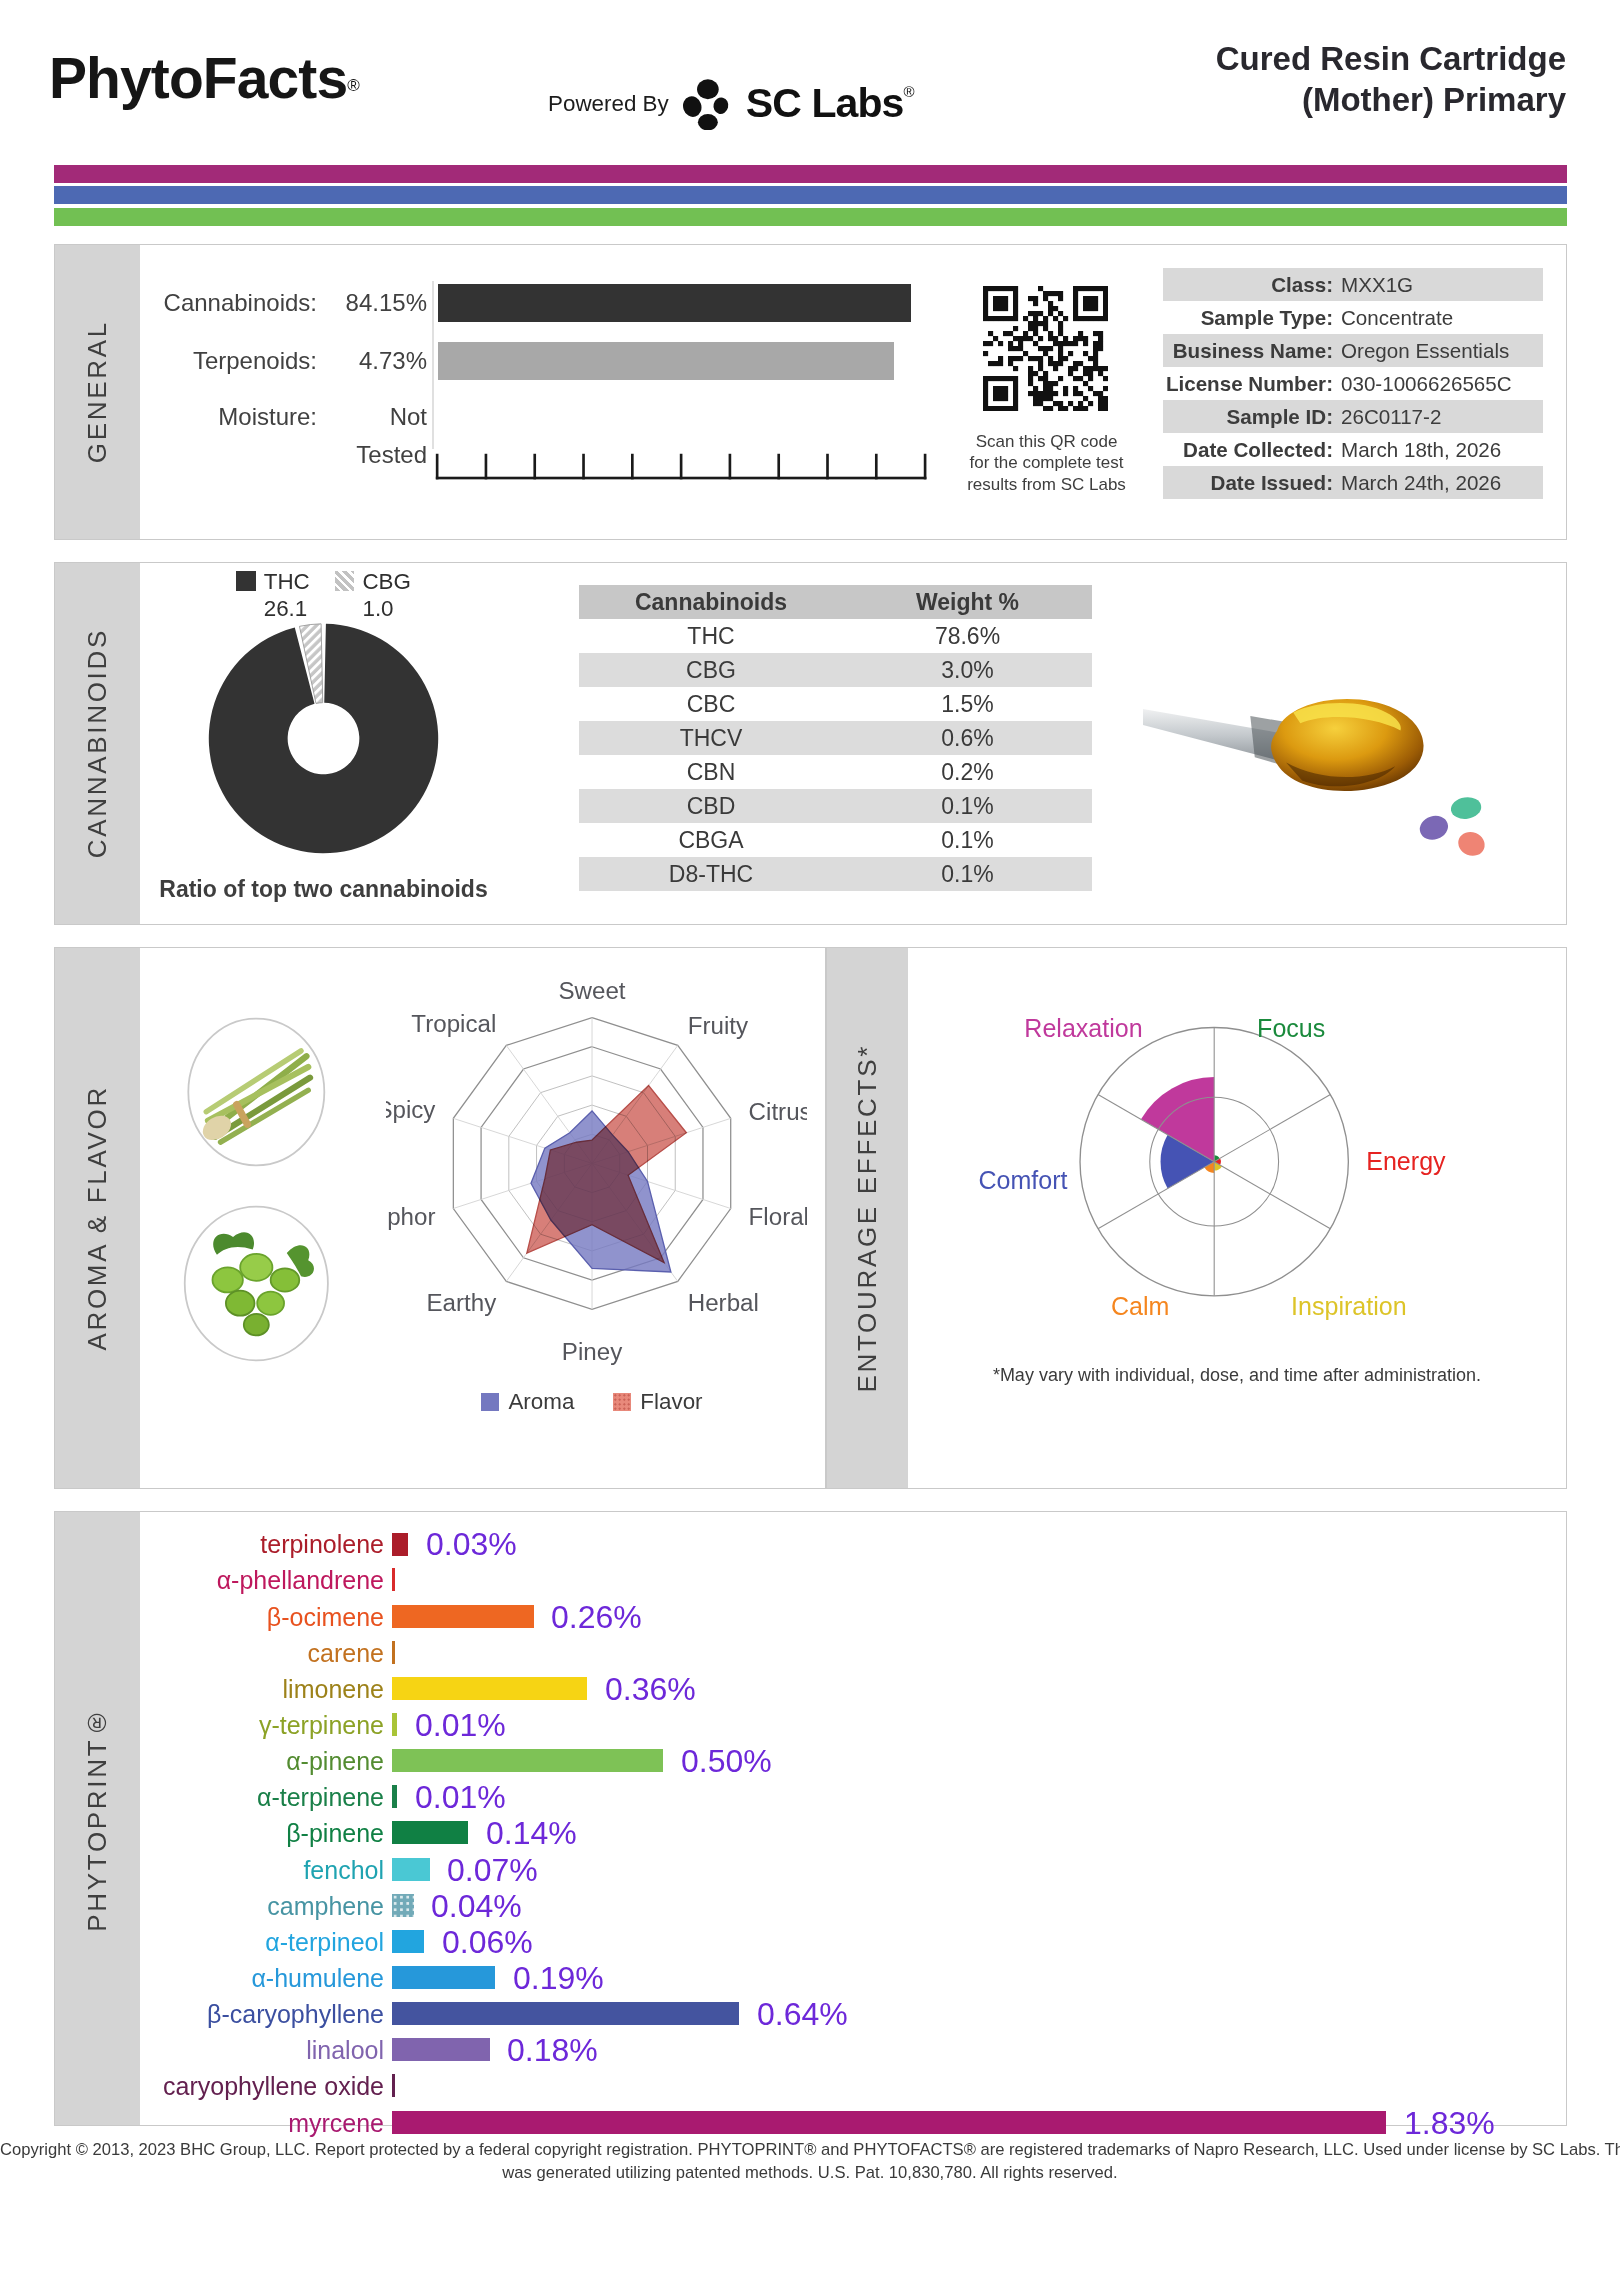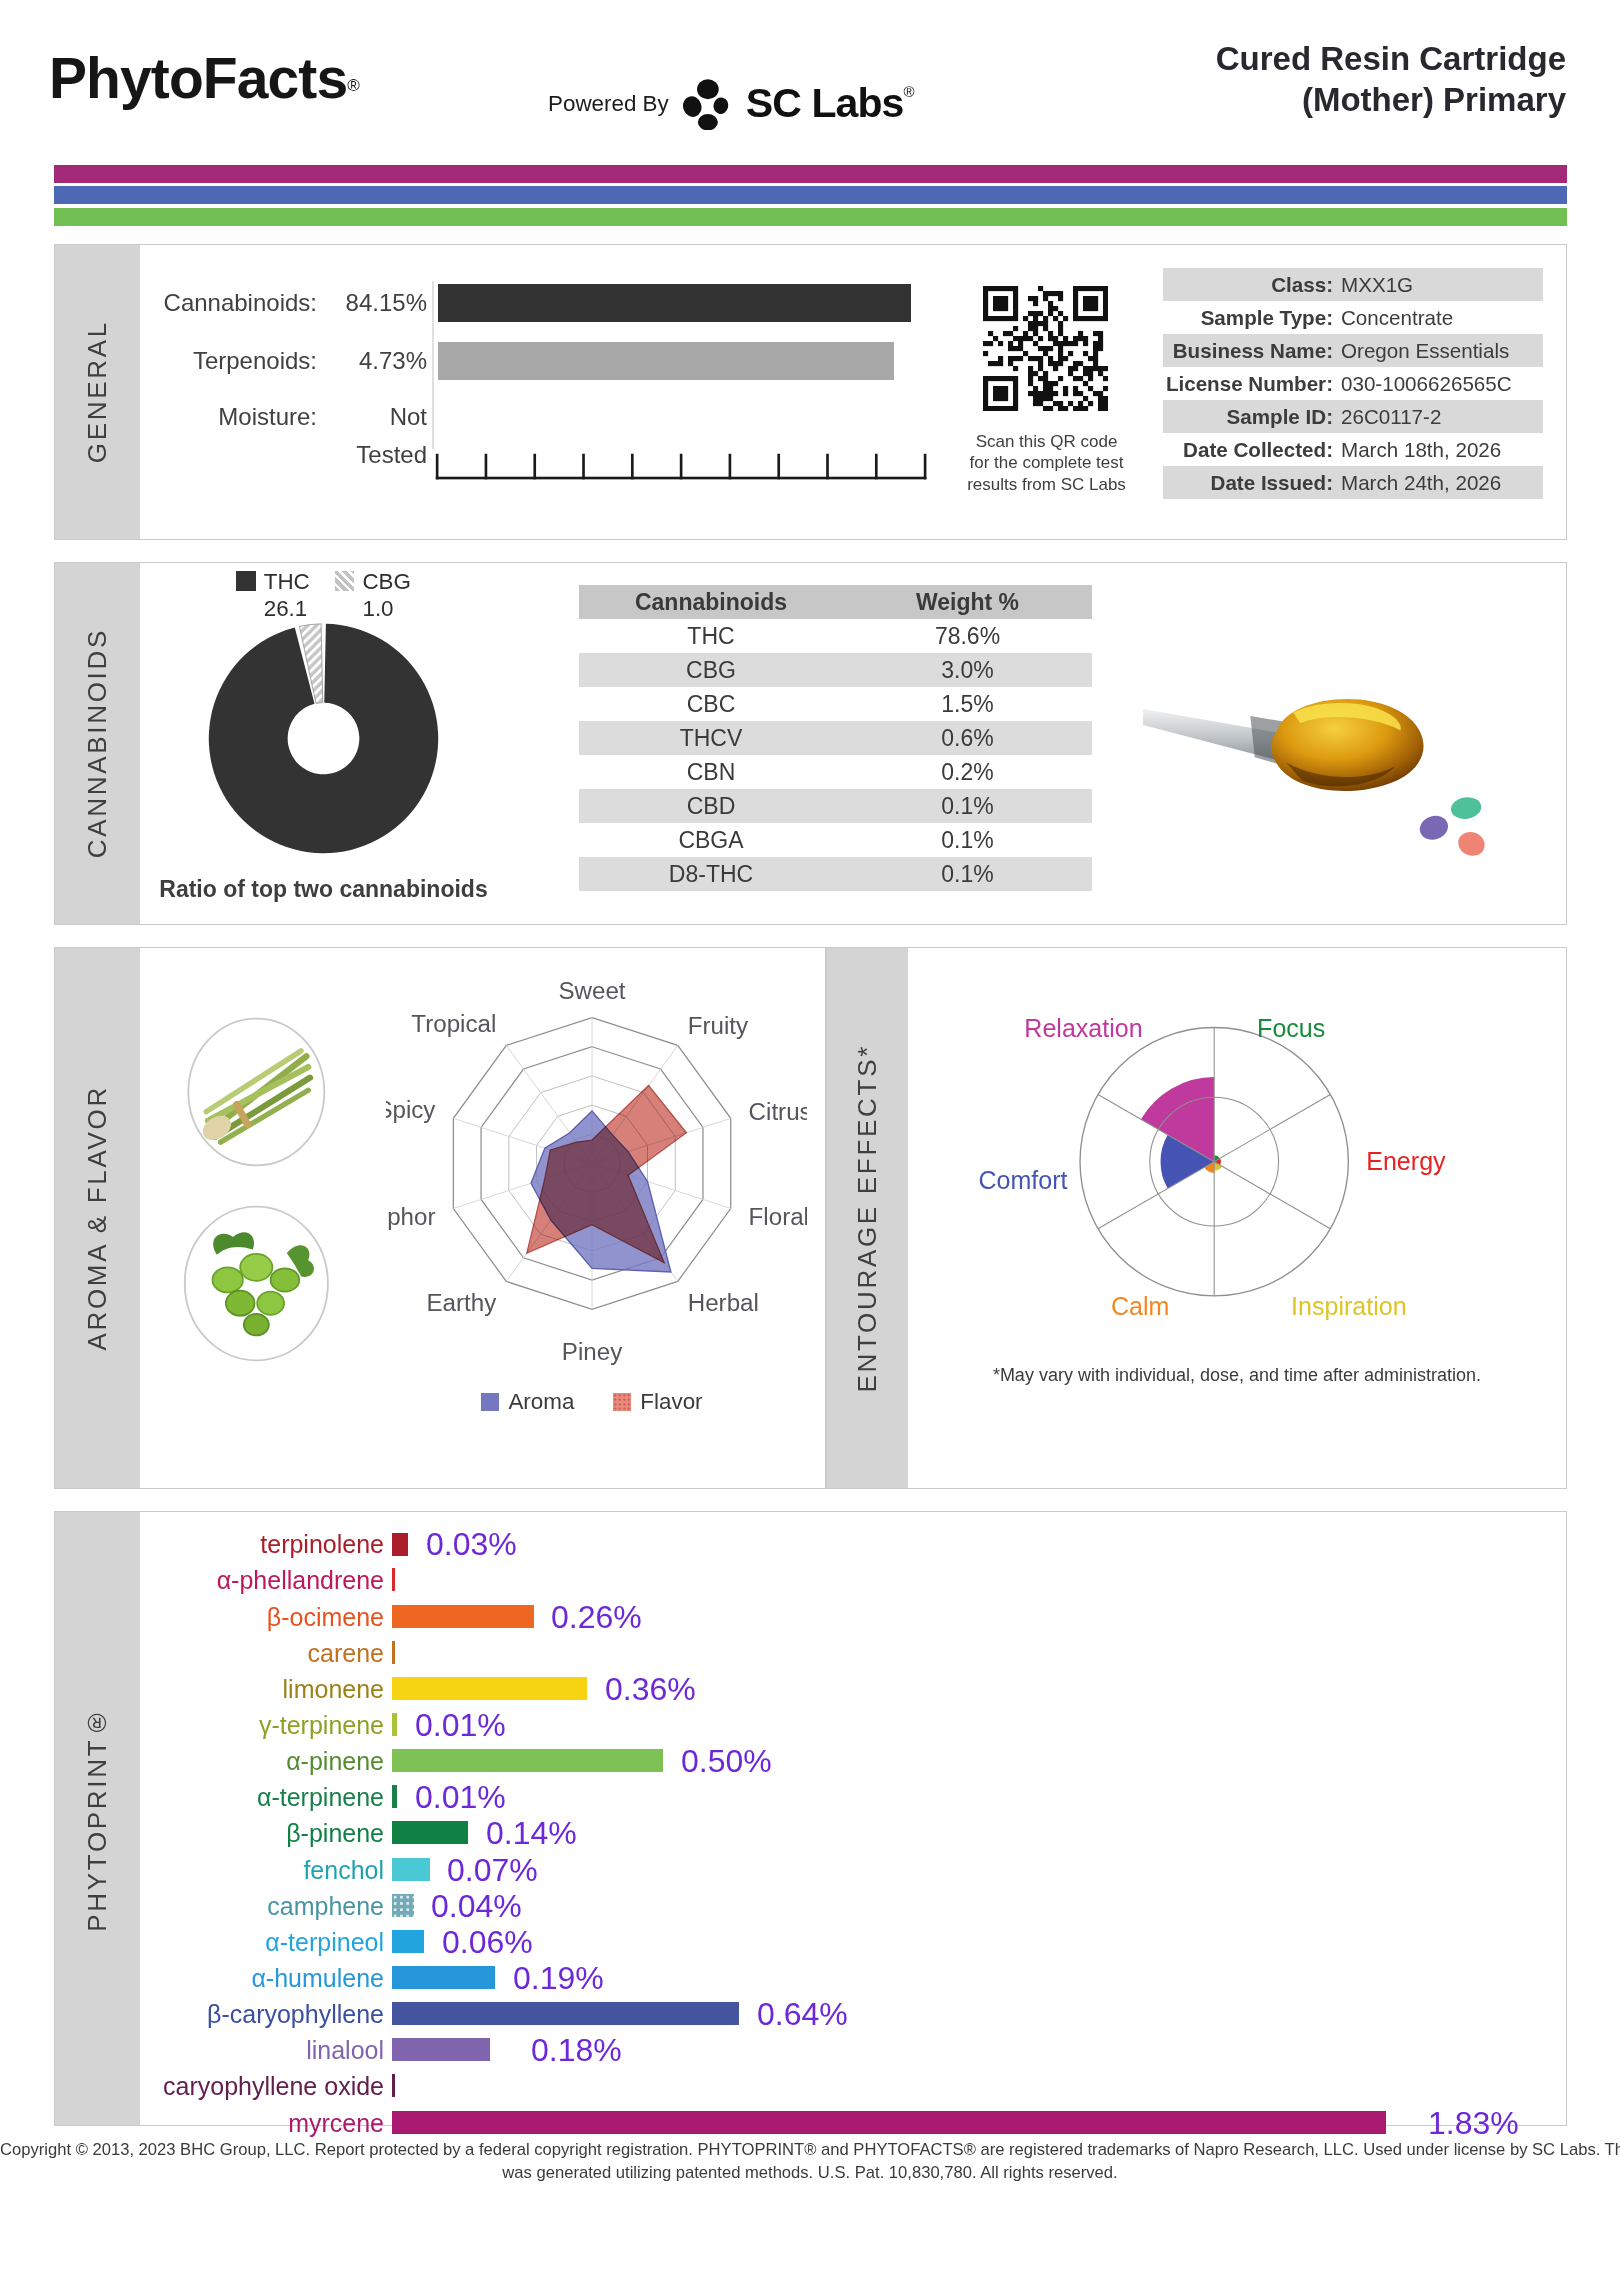--- a/index.html
+++ b/index.html
@@ -700,30 +700,30 @@
           <div class="tp-val" style="left: 458px; top: 0px;">0.19%</div>
         </div>
         <div class="abs" style="left: 0px; top: 484px; width: 1513px; height: 36px;">
           <div class="tp-label" style="left: 40px; top: 0px; width: 289px; color: rgb(59, 79, 160);">β-caryophyllene</div>
           <div class="tp-bar" style="left: 337px; top: 6.3px; width: 347px; background-color: rgb(68, 84, 159);"></div>
           <div class="tp-val" style="left: 702px; top: 0px;">0.64%</div>
         </div>
         <div class="abs" style="left: 0px; top: 520px; width: 1513px; height: 36px;">
           <div class="tp-label" style="left: 40px; top: 0px; width: 289px; color: rgb(128, 100, 174);">linalool</div>
           <div class="tp-bar" style="left: 337px; top: 6.3px; width: 98px; background-color: rgb(128, 100, 174);"></div>
-          <div class="tp-val" style="left: 452px; top: 0px; margin-left: 24px;">0.18%</div>
+          <div class="tp-val" style="left: 452px; top: 0px;">0.18%</div>
         </div>
         <div class="abs" style="left: 0px; top: 556px; width: 1513px; height: 36px;">
           <div class="tp-label" style="left: 40px; top: 0px; width: 289px; color: rgb(99, 32, 79);">caryophyllene oxide</div>
           <div class="tp-bar" style="left: 337px; top: 6.3px; width: 2.7px; background-color: rgb(99, 32, 79);"></div>
         </div>
         <div class="abs" style="left: 0px; top: 593px; width: 1513px; height: 36px;">
           <div class="tp-label" style="left: 40px; top: 0px; width: 289px; color: rgb(169, 26, 112);">myrcene</div>
           <div class="tp-bar" style="left: 337px; top: 6.3px; width: 994px; background-color: rgb(169, 26, 112);"></div>
-          <div class="tp-val" style="left: 1349px; top: 0px; margin-left: 24px;">1.83%</div>
+          <div class="tp-val" style="left: 1349px; top: 0px;">1.83%</div>
         </div>
       </div>
   </div>
 
   <div class="abs footer-line" style="top:2140px;">Copyright © 2013, 2023 BHC Group, LLC. Report protected by a federal copyright registration. PHYTOPRINT® and PHYTOFACTS® are registered trademarks of Napro Research, LLC. Used under license by SC Labs. This report</div>
   <div class="abs footer-line" style="top:2163px;">was generated utilizing patented methods. U.S. Pat. 10,830,780. All rights reserved.</div>
 </div>
 
 
 </body></html>

